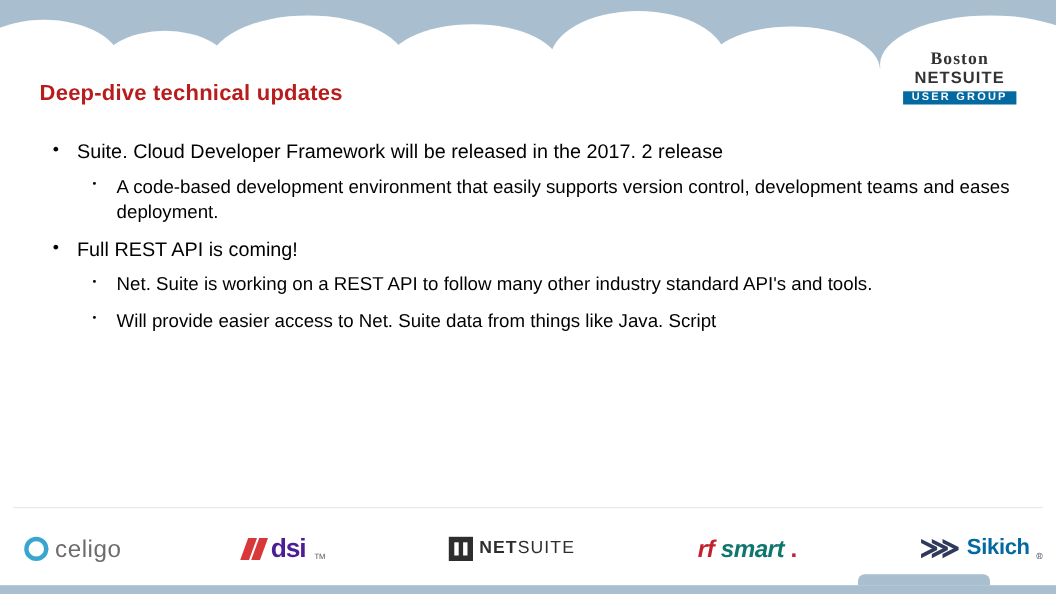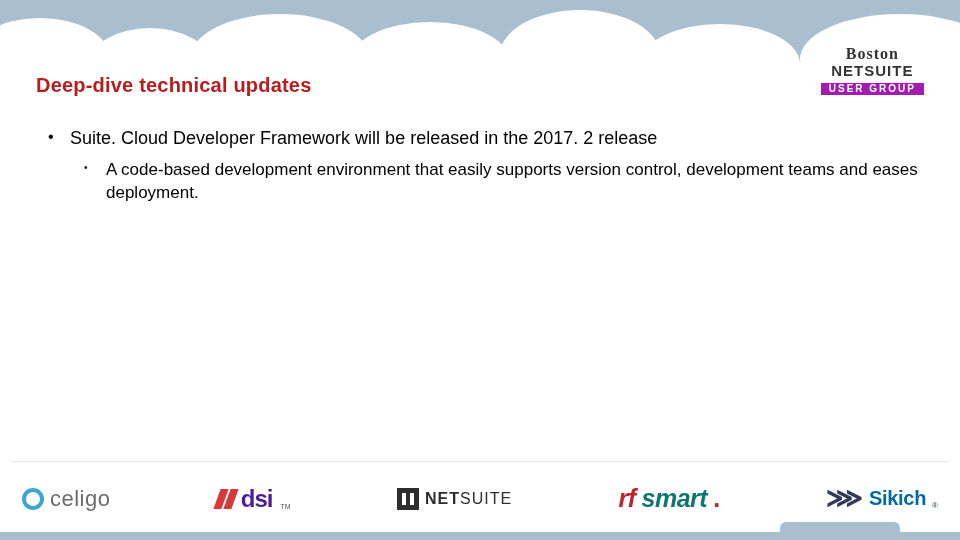--- a/index.html
+++ b/index.html
@@ -14,33 +14,33 @@
   .cloud-band { position: absolute; top: 0; left: 0; width: 100%; height: 62px; overflow: visible; }
   .cloud { position: absolute; background: #fff; border-radius: 50%; }
 
   .title-bar { position: absolute; top: 74px; left: 36px; right: 36px; display: flex; justify-content: space-between; align-items: flex-start; }
   .slide-title { color: #b91c1c; font-size: 20px; font-weight: 700; letter-spacing: 0.2px; }
 
   .brand-box { text-align: center; line-height: 1.05; margin-top: -30px; background: #fff; padding: 2px 0; }
   .brand-boston { font-family: Georgia, 'Times New Roman', serif; font-weight: 700; font-size: 16px; color: #333; letter-spacing: 1px; }
   .brand-netsuite { font-size: 15px; font-weight: 700; color: #333; letter-spacing: 1px; }
   .brand-netsuite .bold { font-weight: 900; }
-  .brand-ug { display: inline-block; background: #a21caf; color: #fff; font-size: 10px; letter-spacing: 2px; padding: 1px 8px; margin-top: 2px; font-weight: 700; }
+  .brand-ug { display: inline-block; background: #0369a1; color: #fff; font-size: 10px; letter-spacing: 2px; padding: 1px 8px; margin-top: 2px; font-weight: 700; }
 
   .content { position: absolute; top: 128px; left: 36px; right: 28px; color: #000; }
   .lvl1 { list-style: none; }
   .lvl1 > li { position: relative; padding-left: 34px; margin-bottom: 12px; font-size: 18px; font-family: Verdana, sans-serif; }
   .lvl1 > li::before { content: "•"; position: absolute; left: 12px; top: 0; font-size: 16px; }
   .lvl2 { list-style: none; margin-top: 10px; }
   .lvl2 > li { position: relative; padding-left: 36px; margin-bottom: 10px; font-size: 17px; font-family: Verdana, sans-serif; line-height: 1.35; }
   .lvl2 > li::before { content: "•"; position: absolute; left: 14px; top: 2px; font-size: 10px; }
 
   .divider { position: absolute; left: 12px; right: 12px; bottom: 78px; height: 1px; background: #e7e7e7; }
 
-  .logo-row { position: absolute; bottom: 26px; left: 22px; right: 22px; display: flex; align-items: center; justify-content: space-between; }
+  .logo-row { position: absolute; bottom: 26px; left: 22px; right: 12px; display: flex; align-items: center; justify-content: space-between; }
   .logo { display: flex; align-items: center; gap: 6px; }
 
   .celigo-dot { width: 22px; height: 22px; border: 4px solid #3aa6d0; border-radius: 50%; position: relative; }
   .celigo-dot::after { content: ""; position: absolute; width: 4px; height: 4px; background: #3aa6d0; border-radius: 50%; right: -4px; top: 50%; transform: translateY(-50%); }
   .celigo-text { color: #6c6c6c; font-size: 22px; font-weight: 400; letter-spacing: 0.5px; }
 
   .avalara { color: #e2762b; font-size: 22px; font-weight: 700; letter-spacing: -0.5px; display: flex; align-items: center; gap: 4px; }
   .avalara .chev { display: inline-block; width: 0; height: 0; border-left: 8px solid #e2762b; border-top: 8px solid transparent; border-bottom: 8px solid transparent; transform: skewX(-14deg); }
 
   .dsi { display: flex; align-items: center; gap: 6px; }
@@ -51,21 +51,21 @@
 
   .netsuite-logo { display: flex; align-items: center; gap: 6px; }
   .ns-mark { width: 22px; height: 22px; background: #2e2e2e; position: relative; }
   .ns-mark::before, .ns-mark::after { content: ""; position: absolute; background: #fff; width: 4px; height: 12px; top: 5px; }
   .ns-mark::before { left: 5px; }
   .ns-mark::after { right: 5px; }
   .ns-text { font-size: 16px; letter-spacing: 1px; color: #2e2e2e; }
   .ns-text .bold { font-weight: 800; }
   .ns-text .light { font-weight: 400; }
 
-  .rfsmart { font-size: 25px; font-weight: 700; font-style: italic; letter-spacing: -0.5px; }
+  .rfsmart { font-size: 22px; font-weight: 700; font-style: italic; letter-spacing: -0.5px; }
   .rfsmart .rf { color: #c2212e; }
   .rfsmart .smart { color: #0f766e; }
   .rfsmart .dot { color: #c2212e; font-style: normal; }
 
   .sikich { display: flex; align-items: center; gap: 6px; }
   .sikich-mark { color: #2f3a5a; font-size: 26px; font-weight: 800; transform: scaleY(1.05); }
   .sikich-text { color: #0369a1; font-size: 20px; font-weight: 700; letter-spacing: -0.3px; }
   .sikich .reg { font-size: 8px; color: #2f3a5a; align-self: flex-end; margin-bottom: 4px; }
 
   .foot-band { position: absolute; bottom: 0; left: 0; width: 100%; height: 8px; background: #a9bfcf; }
@@ -99,20 +99,27 @@
   </div>
 
   <div class="content">
     <ul class="lvl1">
       <li>
         <span>Suite. Cloud Developer Framework will be released in the 2017. 2 release</span>
         <ul class="lvl2">
           <li>A code-based development environment that easily supports version control, development teams and eases deployment.</li>
         </ul>
       </li>
+      <li>
+        <span>Full REST API is coming!</span>
+        <ul class="lvl2">
+          <li>Net. Suite is working on a REST API to follow many other industry standard API's and tools.</li>
+          <li>Will provide easier access to Net. Suite data from things like Java. Script</li>
+        </ul>
+      </li>
     </ul>
   </div>
 
   <div class="divider"></div>
 
   <div class="logo-row">
     <div class="logo">
       <span class="celigo-dot"></span>
       <span class="celigo-text">celigo</span>
     </div>

